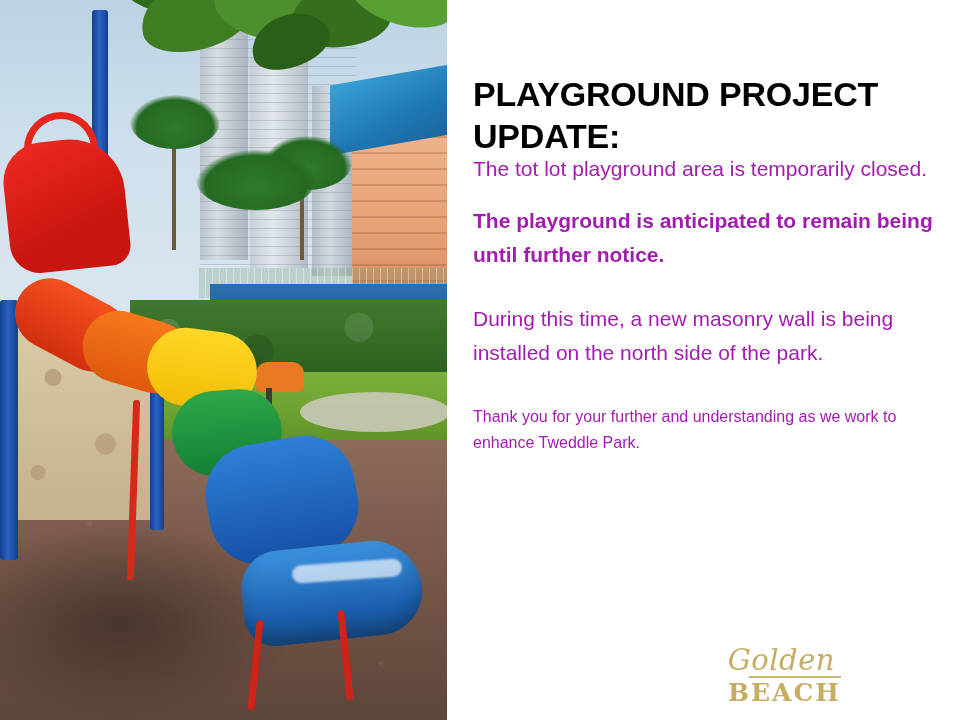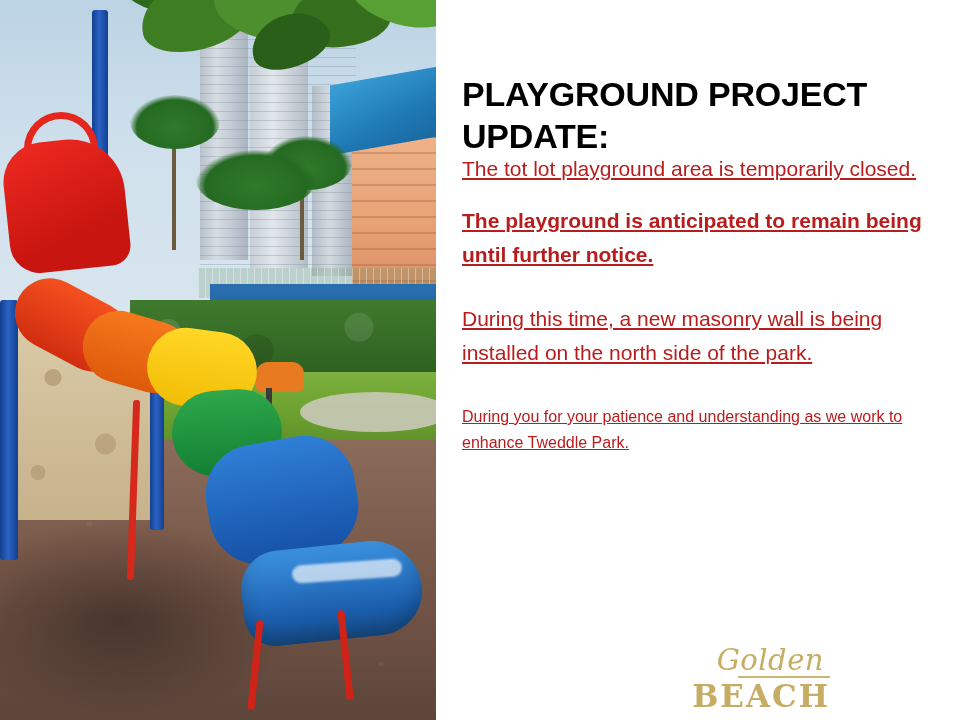--- a/index.html
+++ b/index.html
@@ -245,21 +245,21 @@
     background: #cf2318;
     border-radius: 3px;
   }
   .leg.l1 { left: 240px; top: 370px; height: 90px; transform: rotate(6deg); }
   .leg.l2 { left: 330px; top: 360px; height: 90px; transform: rotate(-6deg); }
   .leg.l3 { left: 118px; top: 150px; height: 180px; transform: rotate(2deg); background:#d6291c; }
 
   
   .content {
     position: absolute;
-    left: 436px; top: 0;
+    left: 447px; top: 0;
     width: 412px; height: 720px;
     background: #ffffff;
   }
   .headline {
     position: absolute;
     left: 26px;
     top: 50px;
     width: 470px;
     font-size: 34px;
     font-weight: bold;
@@ -269,23 +269,22 @@
   }
   .body {
     position: absolute;
     left: 26px;
     top: 152px;
     width: 470px;
   }
   .p {
     font-size: 21px;
     line-height: 1.62;
-    color: #b91c1c;
+    color: #a21caf;
     margin: 0 0 14px 0;
-    text-decoration: underline;
   }
   .p.bold { font-weight: bold; margin-top: 18px; margin-bottom: 22px; }
   .p.spaced { margin-top: 30px; }
   .p.small {
     font-size: 16px;
     line-height: 1.6;
     margin-top: 34px;
   }
   
   .logo {
@@ -302,21 +301,21 @@
     font-style: italic;
     font-size: 29px;
     line-height: 1;
     letter-spacing: .5px;
     color: #c7ad63;
     display: block;
     margin-right: 6px;
   }
   .logo .beach {
     font-family: "DejaVu Serif", serif;
-    font-size: 31px;
+    font-size: 25px;
     font-weight: bold;
     letter-spacing: 2px;
     line-height: 1.05;
     color: #c7ad63;
     display: block;
   }
   .logo .rule {
     display: block;
     height: 2px;
     background: #c7ad63;
@@ -387,21 +386,21 @@
   </div>
 
   <div class="content">
 
     <h1 class="headline">PLAYGROUND PROJECT UPDATE:</h1>
 
     <div class="body">
       <p class="p">The tot lot playground area is temporarily closed.</p>
       <p class="p bold">The playground is anticipated to remain being until further notice.</p>
       <p class="p spaced">During this time, a new masonry wall is being installed on the north side of the park.</p>
-      <p class="p small">During you for your patience and understanding as we work to enhance Tweddle Park.</p>
+      <p class="p small">Thank you for your further and understanding as we work to enhance Tweddle Park.</p>
     </div>
 
     <div class="logo">
       <span class="golden">Golden</span>
       <span class="rule"></span>
       <span class="beach">BEACH</span>
     </div>
 
   </div>
 </div>

